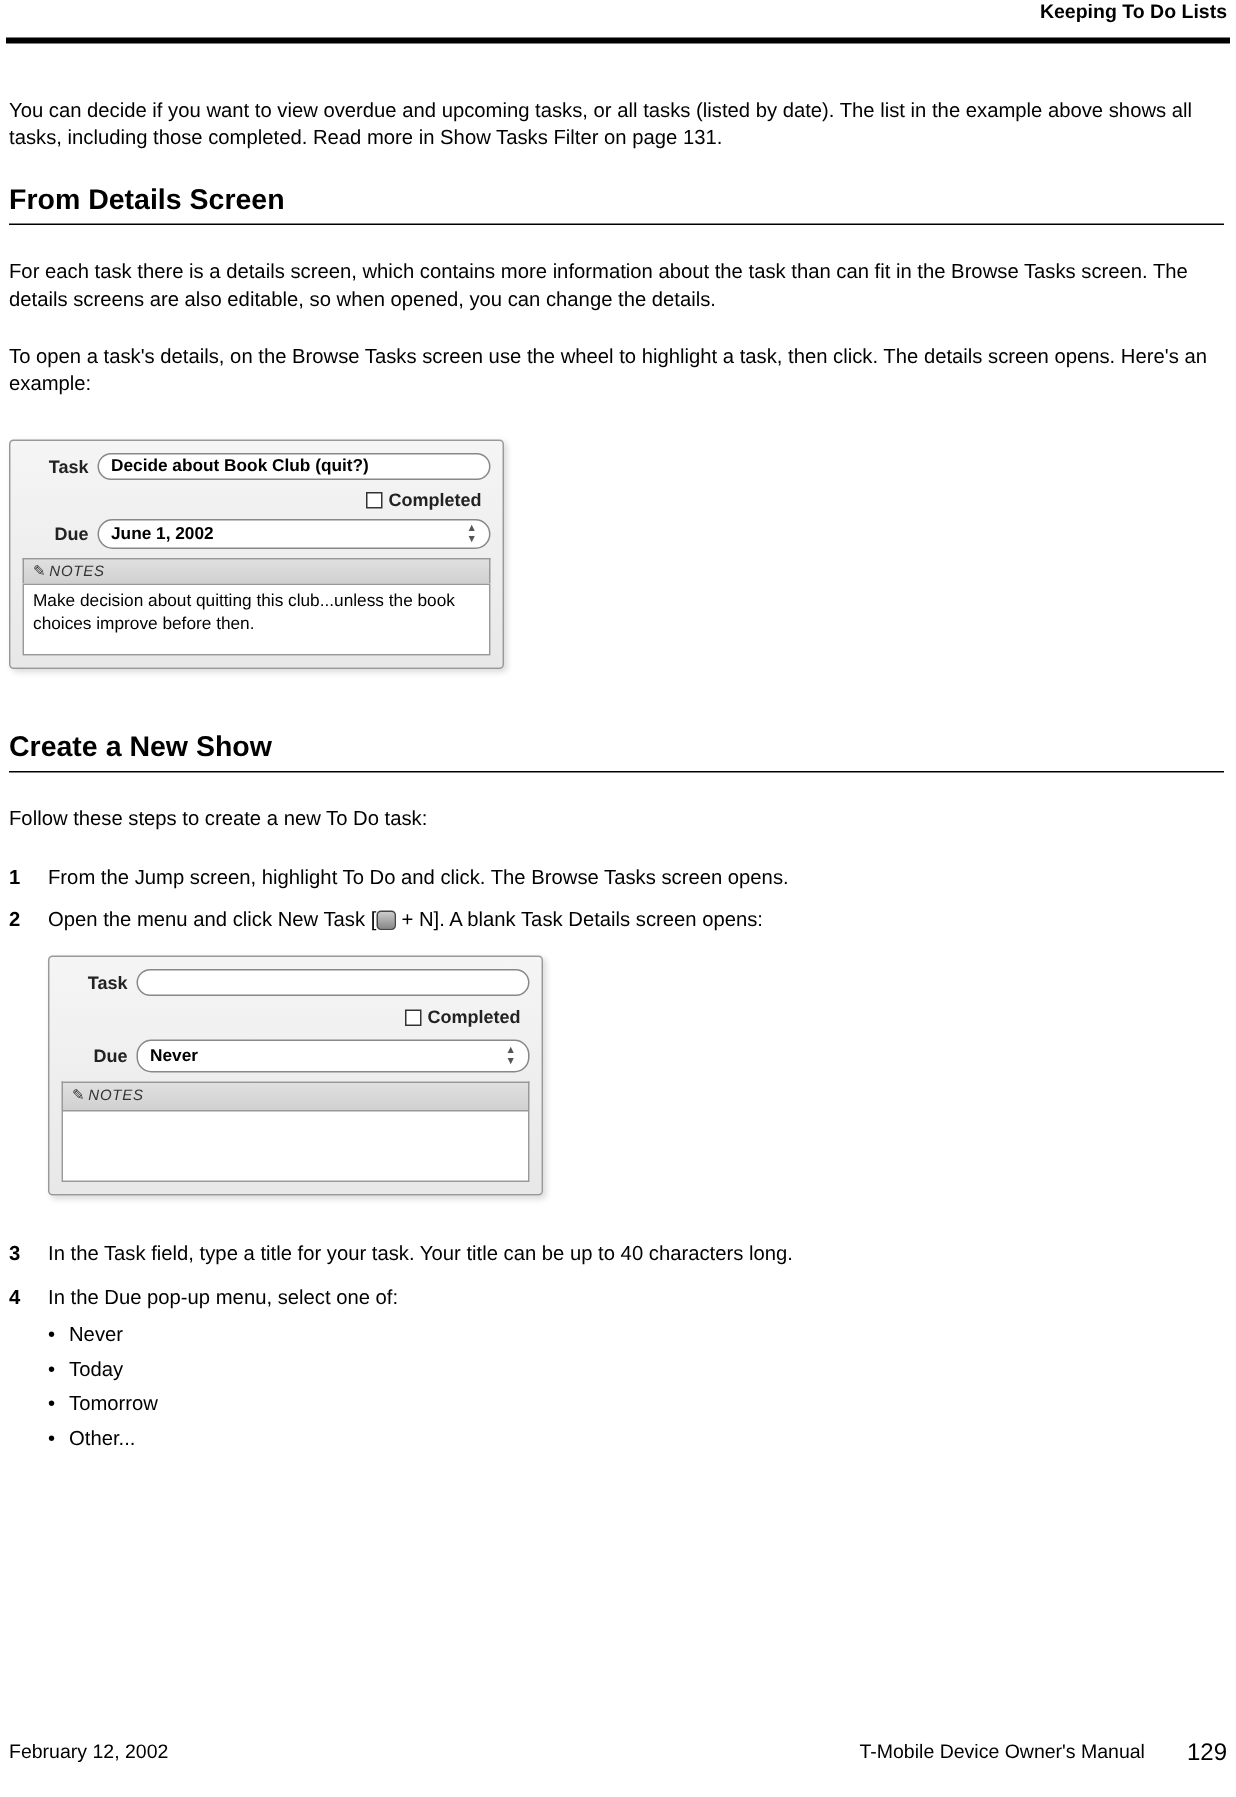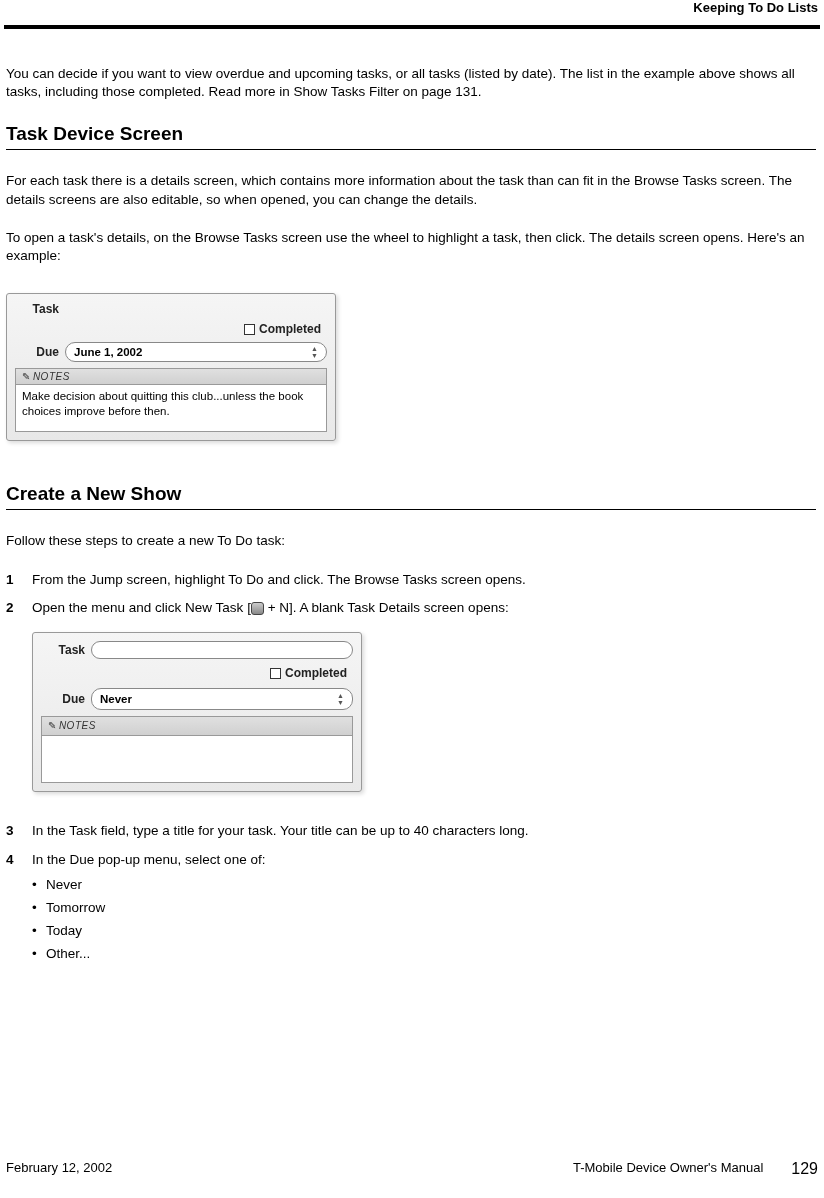--- a/index.html
+++ b/index.html
@@ -193,29 +193,30 @@
 
 <div class="header-title">Keeping To Do Lists</div>
 <div class="top-rule"></div>
 
 <div class="content">
 
   <p class="para">
     <span>You can decide if you want to view overdue and upcoming tasks, or all tasks (listed by date). The list in the example above shows all tasks, including those completed. Read more in </span><span class="italic">Show Tasks Filter</span><span> on page 131.</span>
   </p>
 
-  <h2 class="section">Task Device Screen</h2>
+  <h2 class="section">From Details Screen</h2>
   <div class="section-rule"></div>
 
   <p class="para">For each task there is a details screen, which contains more information about the task than can fit in the Browse Tasks screen. The details screens are also editable, so when opened, you can change the details.</p>
   <p class="para">To open a task's details, on the Browse Tasks screen use the wheel to highlight a task, then click. The details screen opens. Here's an example:</p>
 
   <div class="device-shot small">
     <div class="ds-row">
       <span class="ds-label">Task</span>
+      <span class="ds-field">Decide about Book Club (quit?)</span>
     </div>
     <div class="ds-completed">
       <span class="ds-checkbox"></span><span>Completed</span>
     </div>
     <div class="ds-row">
       <span class="ds-label">Due</span>
       <span class="ds-field ds-due-field">
         <span>June 1, 2002</span>
         <span class="ds-arrows">
             <span>▲</span>
@@ -261,22 +262,22 @@
         <div class="ds-notes-box"></div>
       </div>
     </li>
     <li>
       <span>In the </span><span class="bold">Task</span><span> field, type a title for your task. Your title can be up to 40 characters long.</span>
     </li>
     <li>
       <span>In the </span><span class="bold">Due</span><span> pop-up menu, select one of:</span>
       <ul class="bullets" style="padding-left:0;">
         <li>Never</li>
+        <li>Today</li>
         <li>Tomorrow</li>
-        <li>Today</li>
         <li>Other...</li>
       </ul>
     </li>
   </ol>
 
 </div>
 
 <div class="footer">
   <span>February 12, 2002</span>
   <span class="right">

